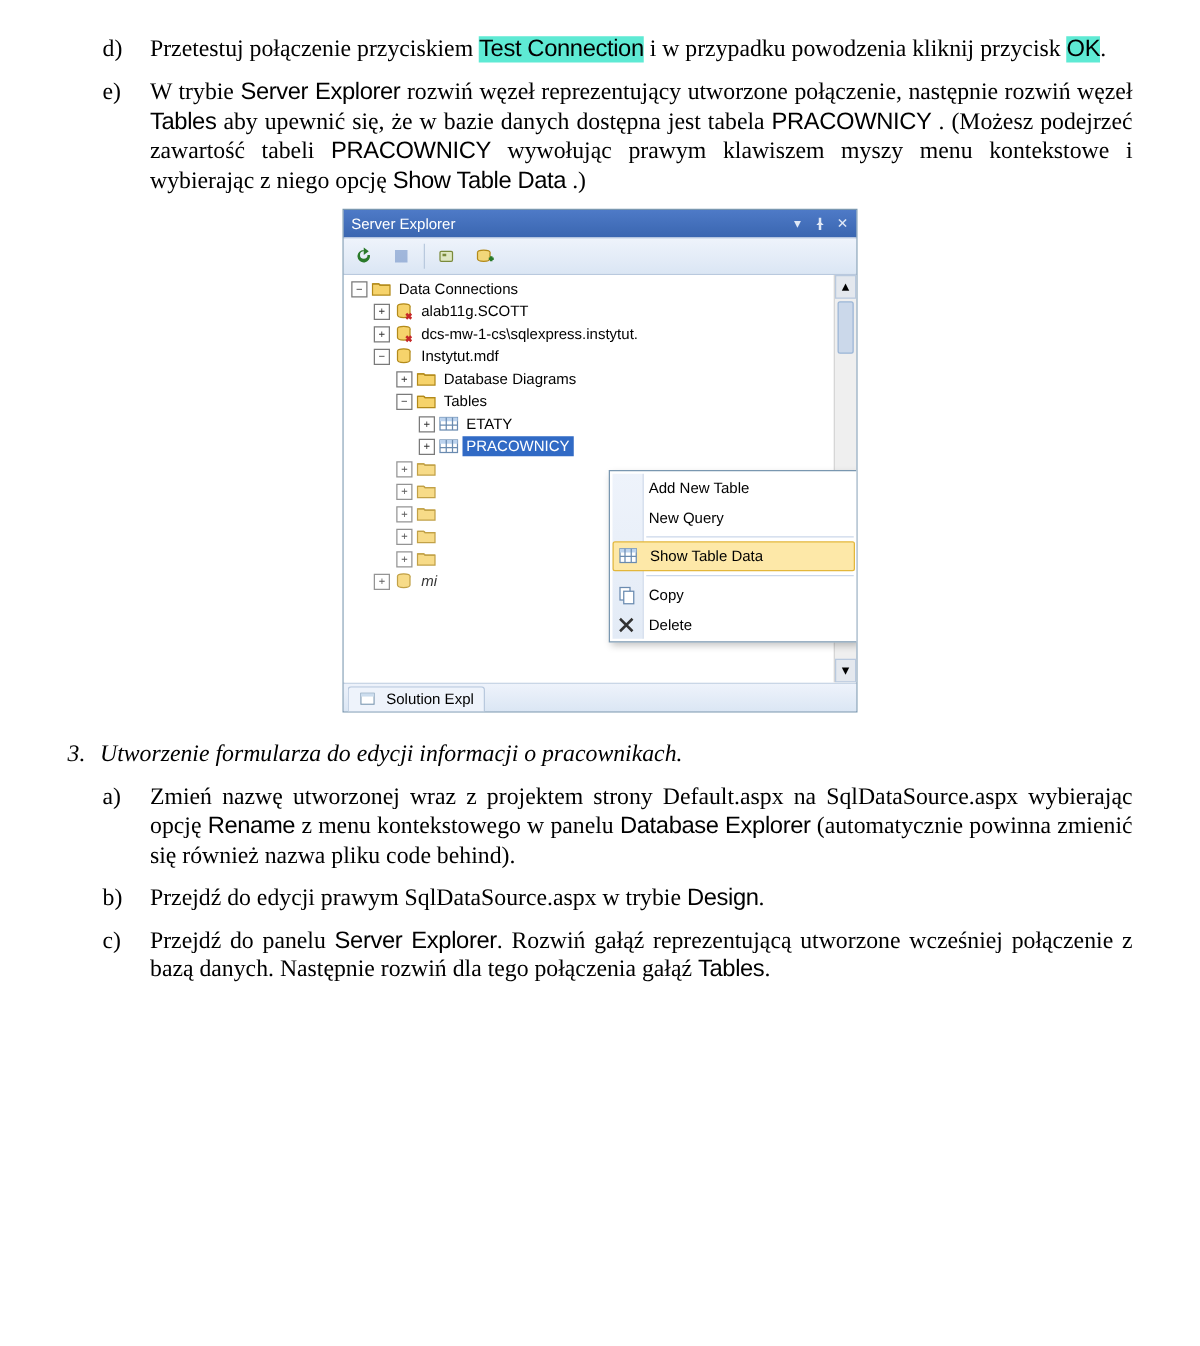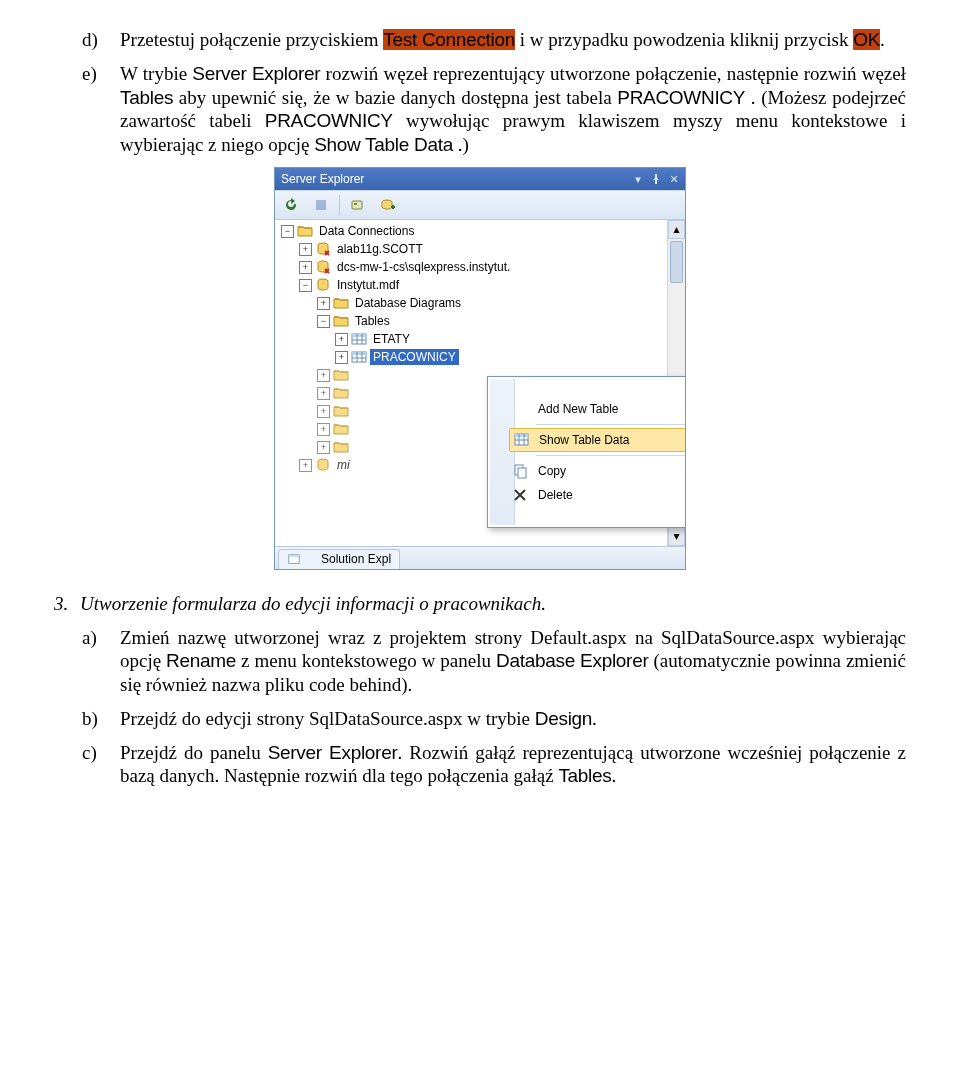--- a/index.html
+++ b/index.html
@@ -22,21 +22,21 @@
     padding-left: 66px;
   }
   .list-d::before { content: "d)"; position:absolute; left:28px; }
   .list-e::before { content: "e)"; position:absolute; left:28px; }
   .list-a::before { content: "a)"; position:absolute; left:28px; }
   .list-b::before { content: "b)"; position:absolute; left:28px; }
   .list-c::before { content: "c)"; position:absolute; left:28px; }
   .list-3 { padding-left:26px;font-style:italic; }
   .list-3::before { content:"3."; position:absolute; left:0; }
   .narrow { font-family: Arial, Helvetica, sans-serif; font-stretch: condensed; letter-spacing: -0.3px; }
-  .hl { background:#c2410c; }
+  .hl { background:#5eead4; }
   .mono { font-family: Liberation Serif, serif; }
   .screenshot-wrap { display:flex; justify-content:center; margin: 6px 0 22px 0; }
 
   
   .vs-panel {
     width: 410px;
     font-family: Tahoma, Arial, sans-serif;
     font-size: 12px;
     color:#000;
     background:#fff;
@@ -112,21 +112,21 @@
   .cut{opacity:.8; font-style:italic;}
 
   
   .ctxmenu{
     position:absolute;
     left:212px; top:156px;
     width:196px;
     background:#fff;
     border:1px solid #7a97b0;
     box-shadow:2px 3px 6px rgba(0,0,0,.25);
-    padding:20px;
+    padding:1px;
     font-size:12px;
   }
   .ctxmenu .iconcol{
     position:absolute; left:2px; top:2px; bottom:2px; width:24px;
     background:linear-gradient(#eef3fb,#e3ebf6);
     border-right:1px solid #cbd8ea;
   }
   .ctxitem{
     position:relative;
     height:24px;
@@ -156,21 +156,21 @@
     align-items:flex-end;
     padding:0 3px;
     gap:2px;
   }
   .tab{
     height:19px;
     padding:0 8px;
     border:1px solid #b9c9de;
     border-bottom:none;
     background:#eef3fb;
-    display:flex;align-items:center;gap:20px;
+    display:flex;align-items:center;gap:8px;
     font-size:12px;
     border-top-left-radius:3px;border-top-right-radius:3px;
   }
 </style>
 </head>
 <body>
 
 <p class="para list-d">
   <span>Przetestuj połączenie przyciskiem </span>
   <span class="narrow hl">Test Connection</span>
@@ -370,20 +370,24 @@
               <path d="M3 4v7c0 1.1 2.2 2 5 2s5-.9 5-2V4" fill="#f6d36b" stroke="#b38a1a"></path>
             </svg></span>
           <span class="node-label">mi</span>
         </div>
         <div class="ctxmenu" id="ctxmenu">
         <div class="iconcol"></div>
 
       <div class="ctxitem">
             <span class="ctxicon"></span>
             <span>Add New Table</span>
+          </div>
+          <div class="ctxitem">
+            <span class="ctxicon"></span>
+            <span>New Query</span>
           </div>
           <div class="ctxsep"></div>
           <div class="ctxitem hi">
             <span class="ctxicon">
               <svg width="16" height="16" viewBox="0 0 16 16">
                 <rect x="1" y="2" width="13" height="11" fill="#fff" stroke="#6a8bb0"></rect>
                 <rect x="1" y="2" width="13" height="3" fill="#bcd3ee"></rect>
                 <path d="M5 2v11M10 2v11M1 8h13" stroke="#6a8bb0"></path>
               </svg>
             </span>
@@ -431,21 +435,21 @@
   <span> na </span>
   <span class="mono">SqlDataSource.aspx</span>
   <span> wybierając opcję </span>
   <span class="narrow">Rename</span>
   <span> z menu kontekstowego w panelu </span>
   <span class="narrow">Database Explorer</span>
   <span> (automatycznie powinna zmienić się również nazwa pliku code behind).</span>
 </p>
 
 <p class="para list-b">
-  <span>Przejdź do edycji strony </span>
+  <span>Przejdź do edycji prawym </span>
   <span class="mono">SqlDataSource.aspx</span>
   <span> w trybie </span>
   <span class="narrow">Design</span><span>.</span>
 </p>
 
 <p class="para list-c">
   <span>Przejdź do panelu </span>
   <span class="narrow">Server Explorer</span><span>. Rozwiń gałąź reprezentującą utworzone wcześniej połączenie z bazą danych. Następnie rozwiń dla tego połączenia gałąź </span>
   <span class="narrow">Tables</span><span>.</span>
 </p>

